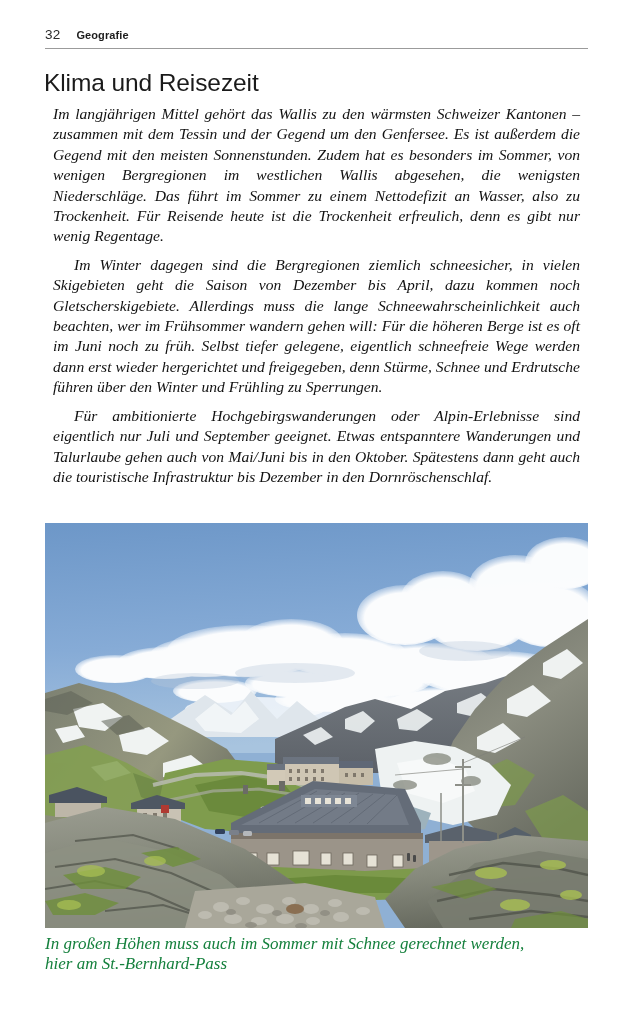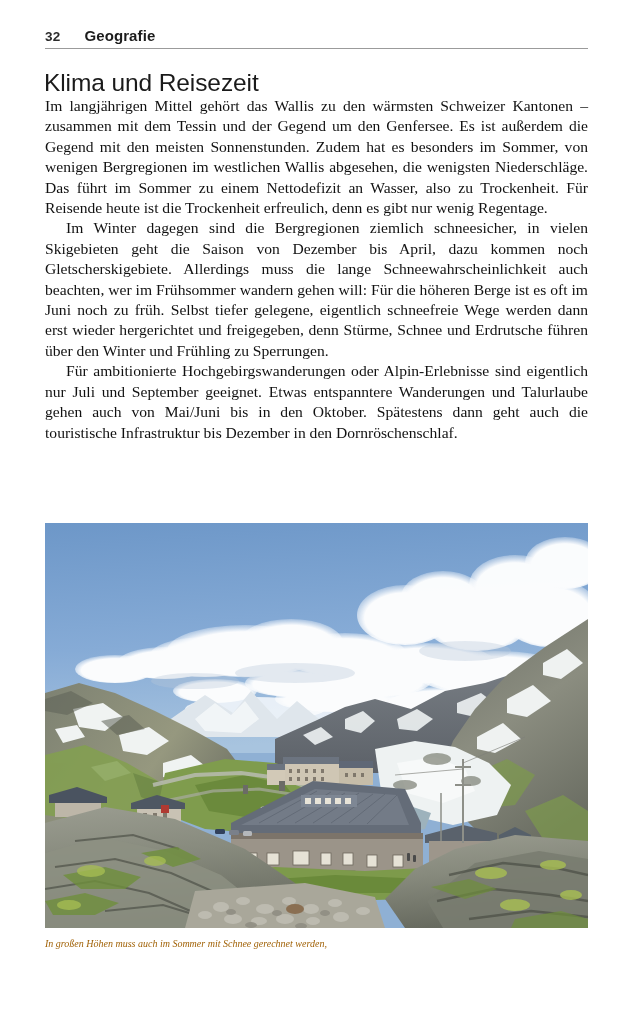--- a/index.html
+++ b/index.html
@@ -19,28 +19,28 @@
     left: 45px;
     top: 27px;
     width: 543px;
     display: flex;
     align-items: baseline;
     font-family: "Liberation Sans", sans-serif;
   }
   .runhead-page {
     font-size: 13.5px;
     color: #2b2b2b;
-    font-weight: 700;
+    font-weight: 400;
     letter-spacing: 0.2px;
   }
   .runhead-section {
-    font-size: 15px;
+    font-size: 11px;
     color: #1c1c1c;
     font-weight: 700;
-    margin-left: 24px;
+    margin-left: 16px;
     letter-spacing: 0.1px;
   }
   .runhead-rule {
     position: absolute;
     left: 45px;
     top: 48px;
     width: 543px;
     height: 1px;
     background: #9b9b9b;
   }
@@ -63,21 +63,22 @@
     top: 96px;
     width: 543px;
     font-family: "Liberation Serif", serif;
     font-size: 15.6px;
     line-height: 20.4px;
     color: #111111;
     text-align: justify;
     hyphens: none;
   }
   .body-copy p {
-    margin: 0;
+    margin: 8px;
+    font-style: italic;
   }
   .body-copy p.indent {
     text-indent: 21px;
   }
   .photo-frame {
     position: absolute;
     left: 45px;
     top: 523px;
     width: 543px;
     height: 405px;
@@ -89,23 +90,23 @@
     width: 543px;
     height: 405px;
   }
   .caption {
     position: absolute;
     left: 45px;
     top: 934px;
     width: 543px;
     font-family: "Liberation Serif", serif;
     font-style: italic;
-    font-size: 10px;
+    font-size: 17px;
     line-height: 20px;
-    color: #a16207;
+    color: #15803d;
   }
   .caption-line {
     display: block;
   }
 </style>
 </head>
 <body>
 
 <div class="page">
 
@@ -419,15 +420,16 @@
           <ellipse cx="206" cy="402" rx="6" ry="3"></ellipse>
           <ellipse cx="256" cy="403" rx="6" ry="3"></ellipse>
         </g>
         <ellipse cx="250" cy="386" rx="9" ry="5" fill="#8a6f52"></ellipse>
       </g>
     </svg>
   </div>
 
   <div class="caption">
     <span class="caption-line">In großen Höhen muss auch im Sommer mit Schnee gerechnet werden,</span>
+    <span class="caption-line">hier am St.-Bernhard-Pass</span>
   </div>
 
 </div>
 
 </body></html>

